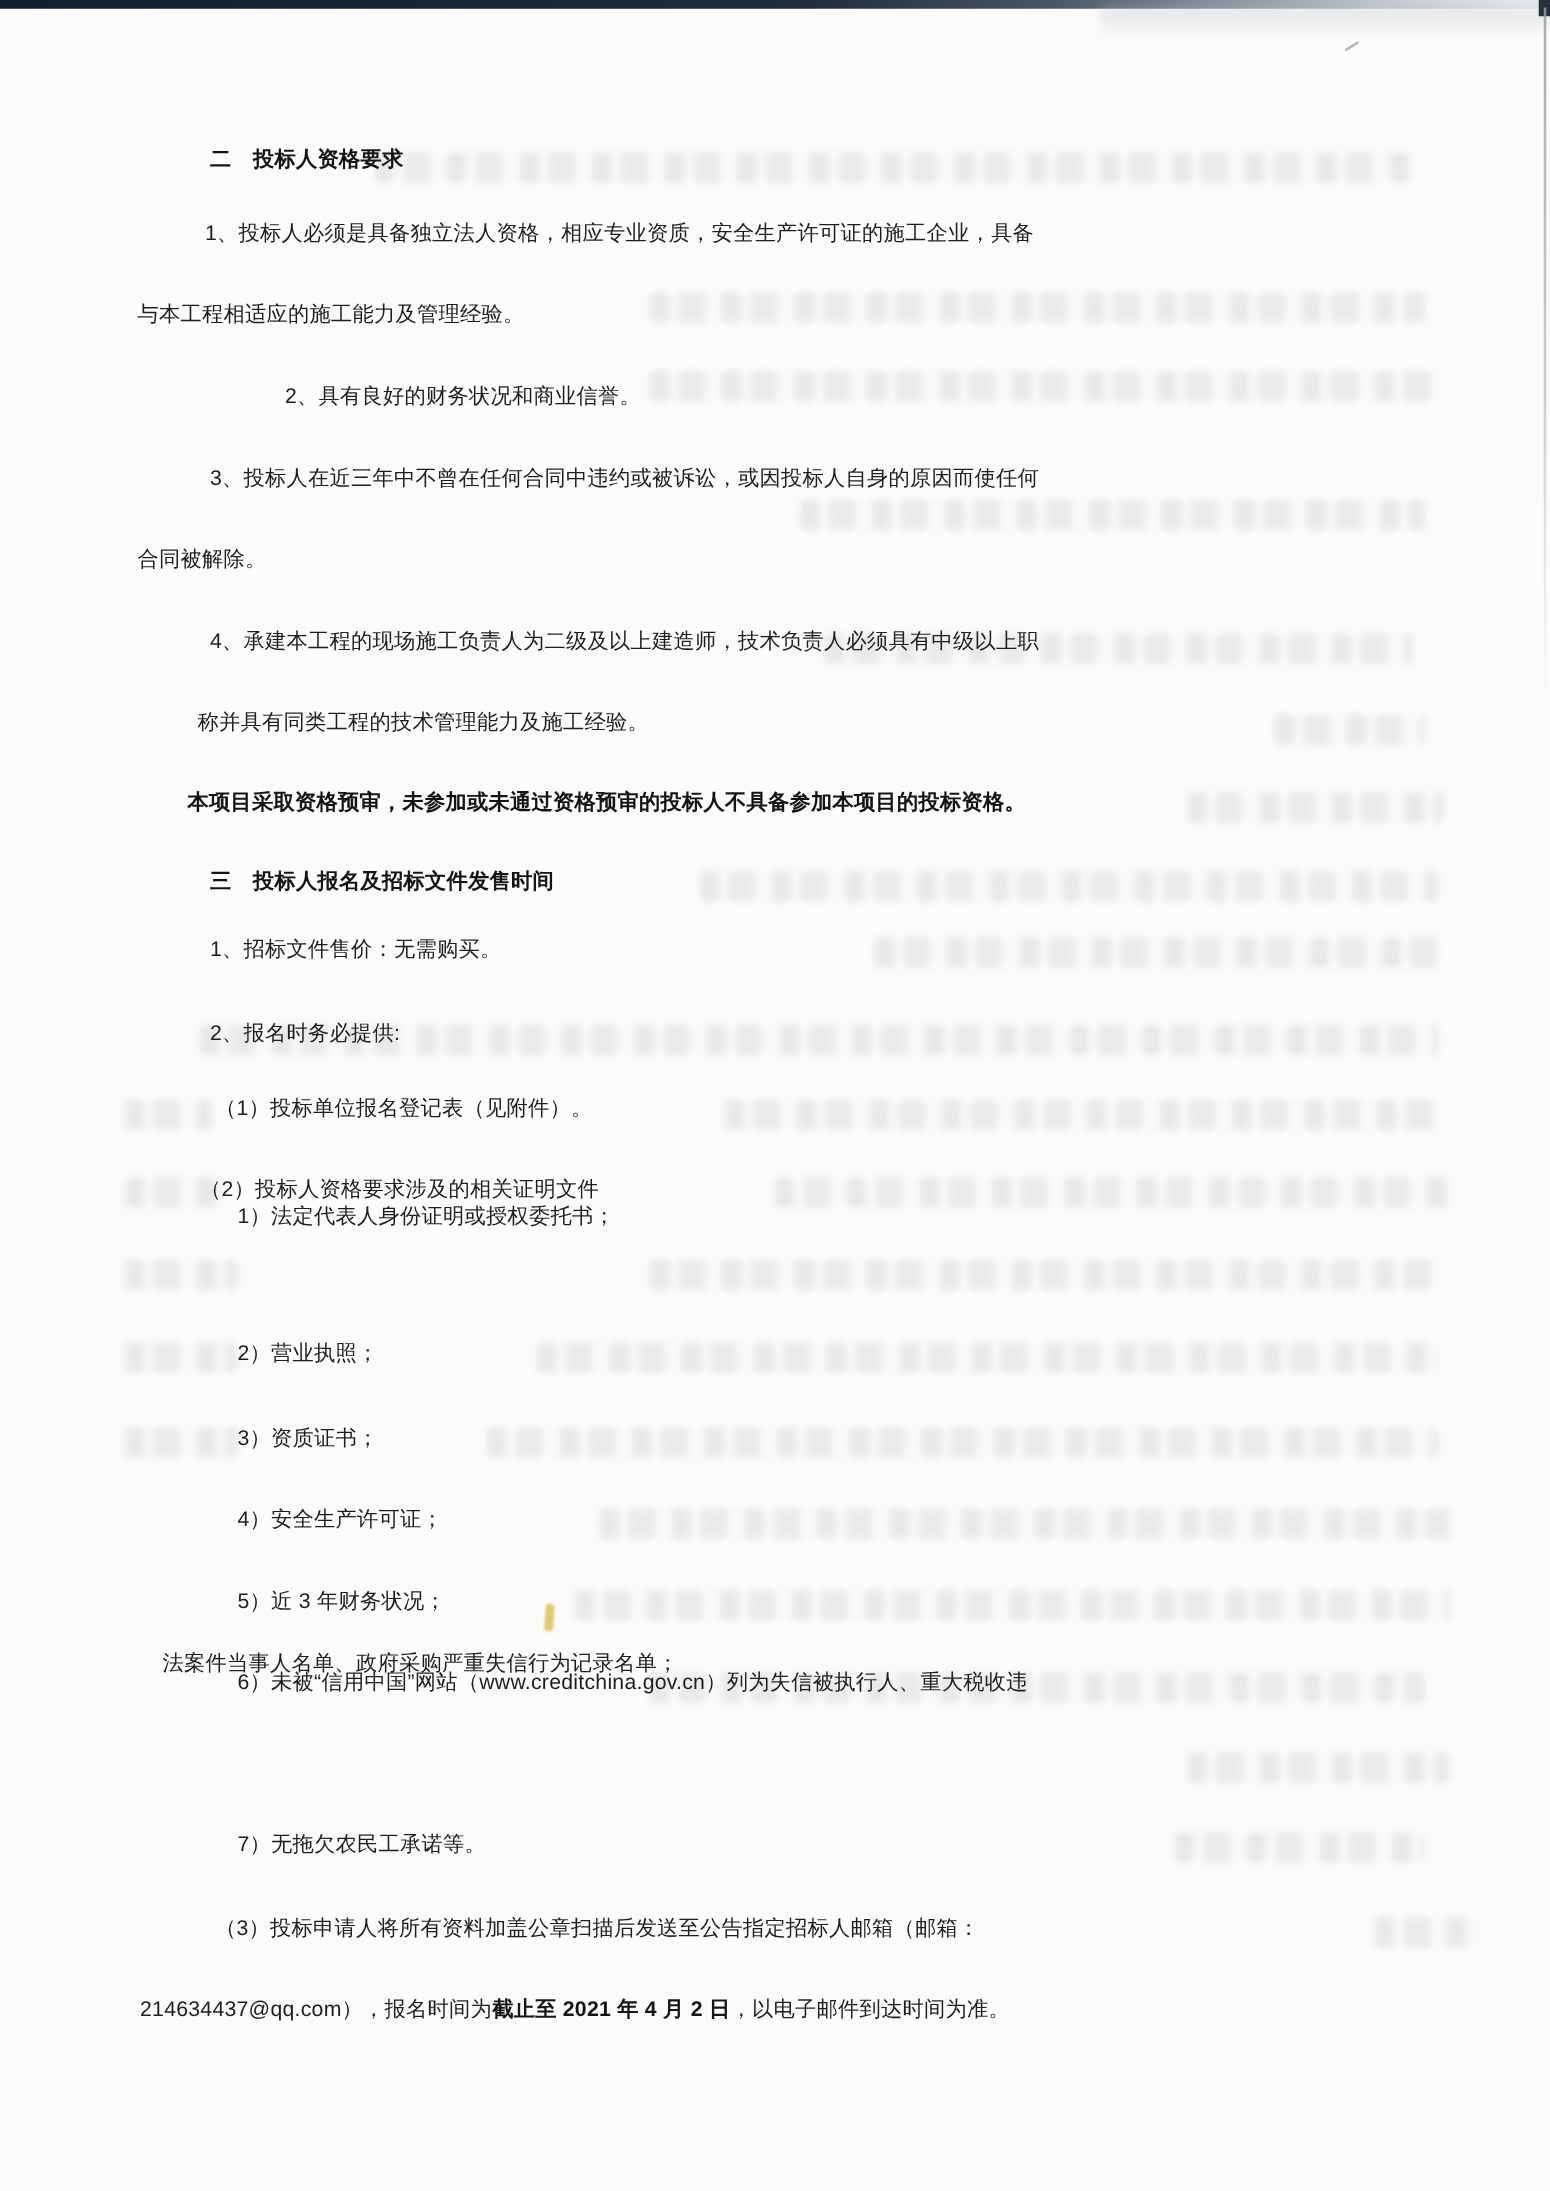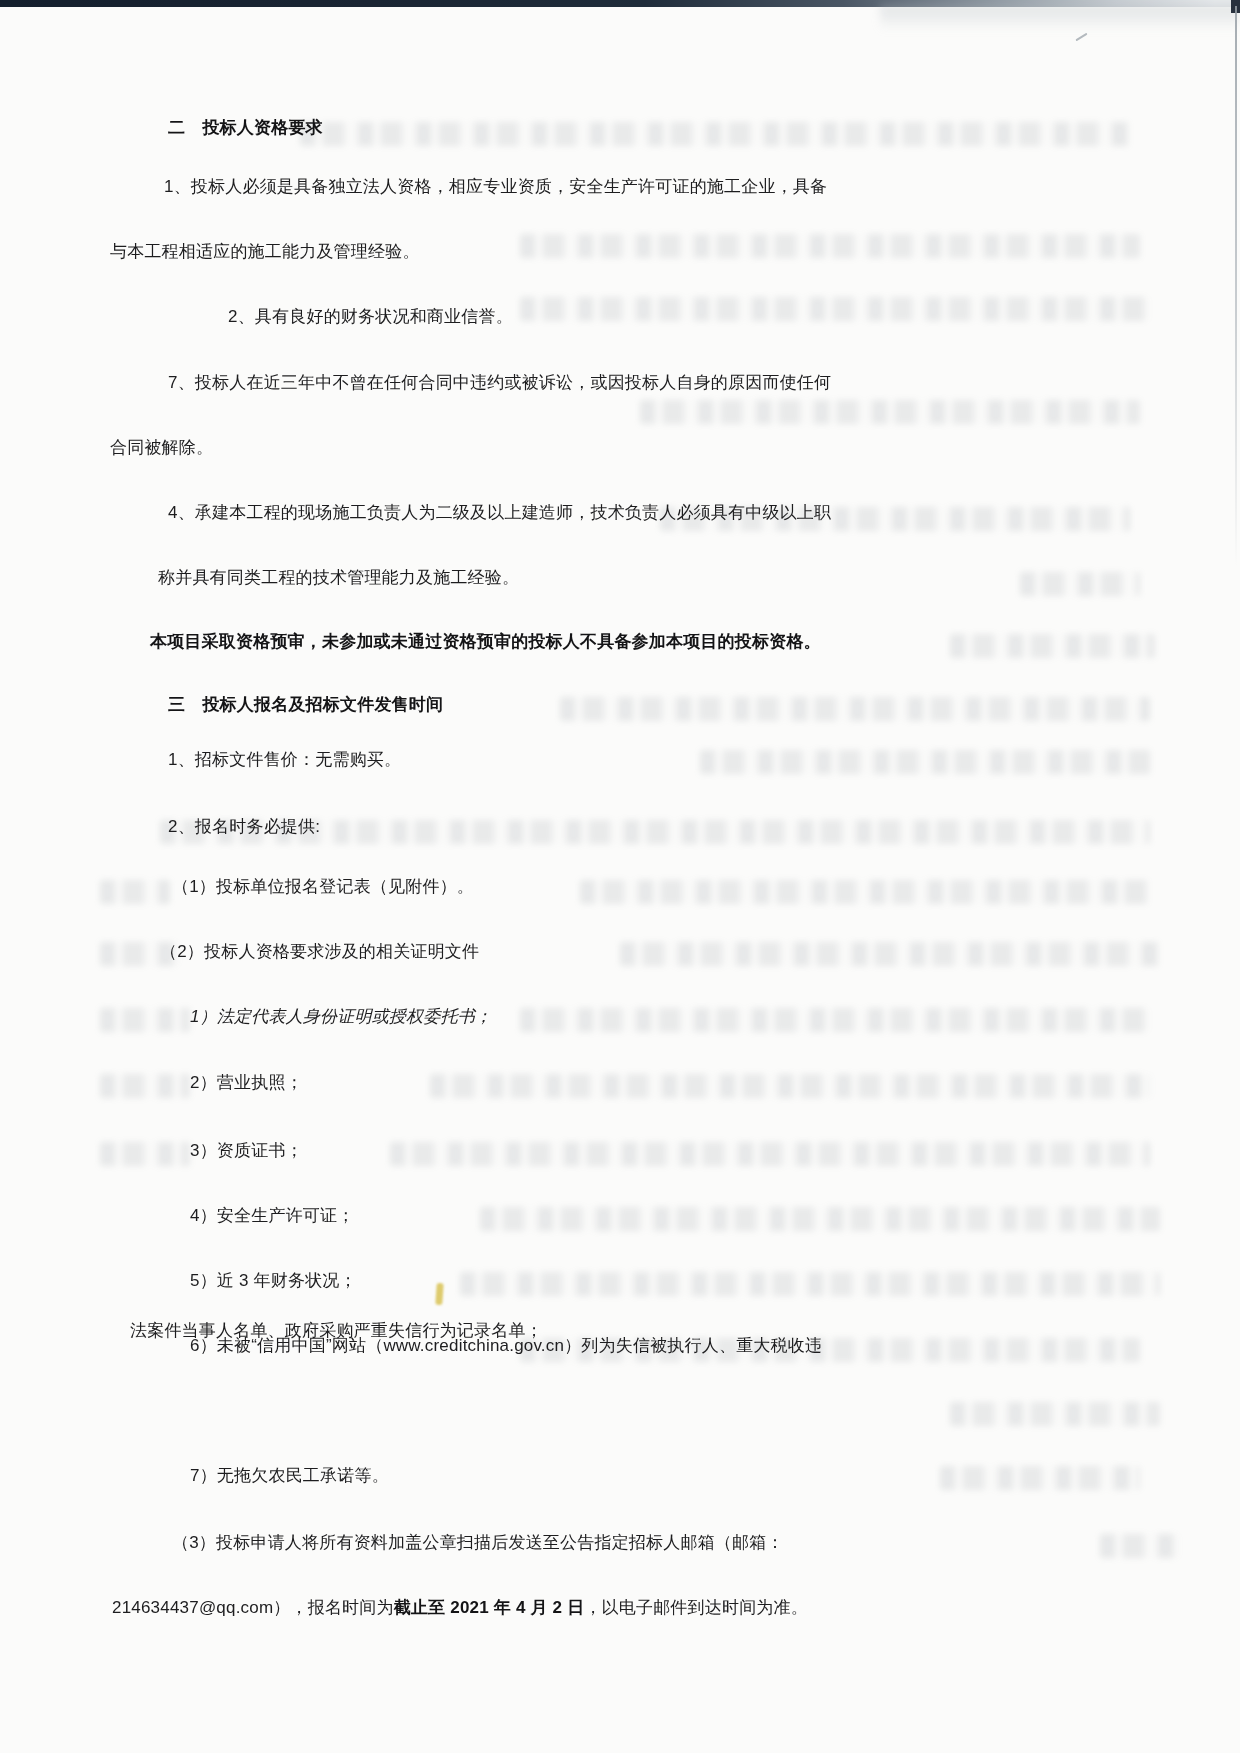--- a/index.html
+++ b/index.html
@@ -91,31 +91,31 @@
       <div class="ghost" style="left: 520px; top: 1338px; width: 620px;"></div>
       <div class="ghost" style="left: 950px; top: 1402px; width: 210px;"></div>
       <div class="ghost" style="left: 940px; top: 1466px; width: 200px;"></div>
       <div class="ghost" style="left: 1100px; top: 1534px; width: 80px;"></div>
     </div>
   <main id="doc-lines">
       <div class="line b" style="left: 168px; top: 113px;">二　投标人资格要求</div>
       <div class="line" style="left: 164px; top: 172px;">1、投标人必须是具备独立法人资格，相应专业资质，安全生产许可证的施工企业，具备</div>
       <div class="line" style="left: 110px; top: 237px;">与本工程相适应的施工能力及管理经验。</div>
       <div class="line" style="left: 180px; top: 302px; margin-left: 48px;">2、具有良好的财务状况和商业信誉。</div>
-      <div class="line" style="left: 168px; top: 368px;">7、投标人在近三年中不曾在任何合同中违约或被诉讼，或因投标人自身的原因而使任何</div>
+      <div class="line" style="left: 168px; top: 368px;">3、投标人在近三年中不曾在任何合同中违约或被诉讼，或因投标人自身的原因而使任何</div>
       <div class="line" style="left: 110px; top: 433px;">合同被解除。</div>
       <div class="line" style="left: 168px; top: 498px;">4、承建本工程的现场施工负责人为二级及以上建造师，技术负责人必须具有中级以上职</div>
       <div class="line" style="left: 110px; top: 563px; margin-left: 48px;">称并具有同类工程的技术管理能力及施工经验。</div>
       <div class="line b" style="left: 150px; top: 627px;">本项目采取资格预审，未参加或未通过资格预审的投标人不具备参加本项目的投标资格。</div>
       <div class="line b" style="left: 168px; top: 690px;">三　投标人报名及招标文件发售时间</div>
       <div class="line" style="left: 168px; top: 745px;">1、招标文件售价：无需购买。</div>
       <div class="line" style="left: 168px; top: 812px;">2、报名时务必提供:</div>
       <div class="line" style="left: 172px; top: 872px;">（1）投标单位报名登记表（见附件）。</div>
       <div class="line" style="left: 160px; top: 937px;">（2）投标人资格要求涉及的相关证明文件</div>
-      <div class="line" style="left: 190px; top: 1002px; font-style: italic;">1）法定代表人身份证明或授权委托书；</div>
+      <div class="line" style="left: 190px; top: 958px;">1）法定代表人身份证明或授权委托书；</div>
       <div class="line" style="left: 190px; top: 1068px;">2）营业执照；</div>
       <div class="line" style="left: 190px; top: 1136px;">3）资质证书；</div>
       <div class="line" style="left: 190px; top: 1201px;">4）安全生产许可证；</div>
       <div class="line" style="left: 190px; top: 1266px;">5）近 3 年财务状况；</div>
       <div class="line" style="left: 190px; top: 1331px;">6）未被“信用中国”网站（www.creditchina.gov.cn）列为失信被执行人、重大税收违</div>
       <div class="line" style="left: 110px; top: 1316px; margin-left: 20px;">法案件当事人名单、政府采购严重失信行为记录名单；</div>
       <div class="line" style="left: 190px; top: 1461px; text-align: right;">7）无拖欠农民工承诺等。</div>
       <div class="line" style="left: 172px; top: 1528px;">（3）投标申请人将所有资料加盖公章扫描后发送至公告指定招标人邮箱（邮箱：</div>
       <div class="line" style="left: 112px; top: 1593px;"><span>214634437@qq.com），报名时间为</span><span class="b">截止至 2021 年 4 月 2 日</span><span>，以电子邮件到达时间为准。</span></div>
     </main>

